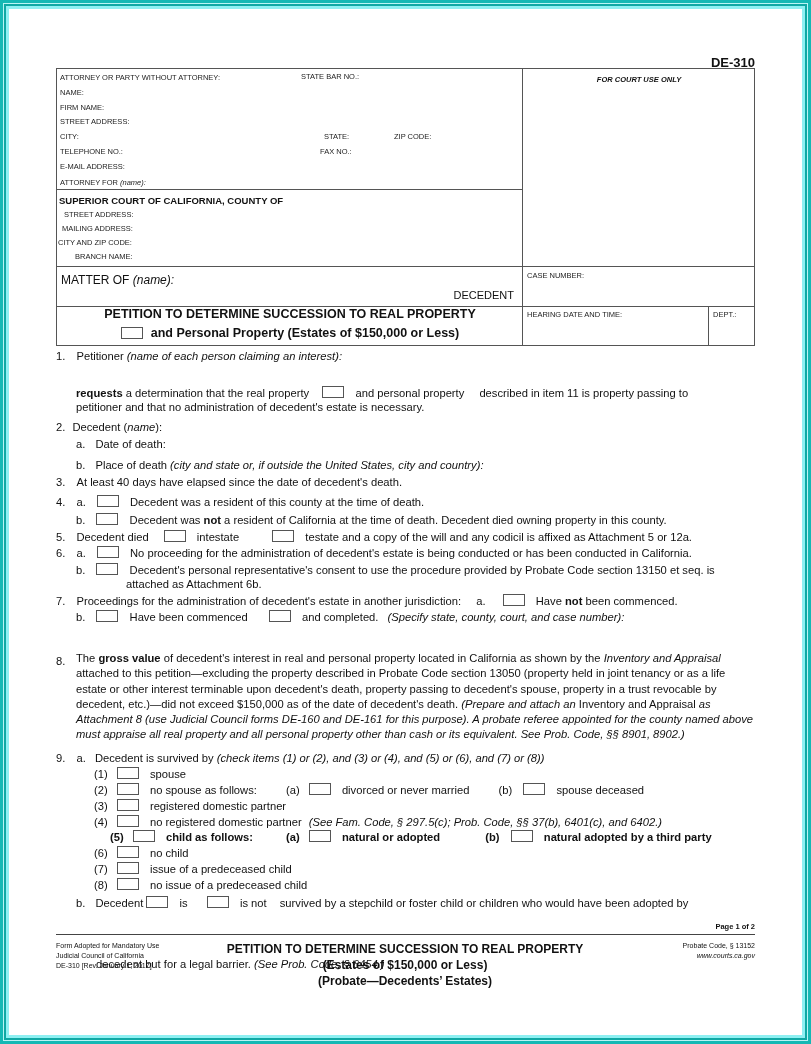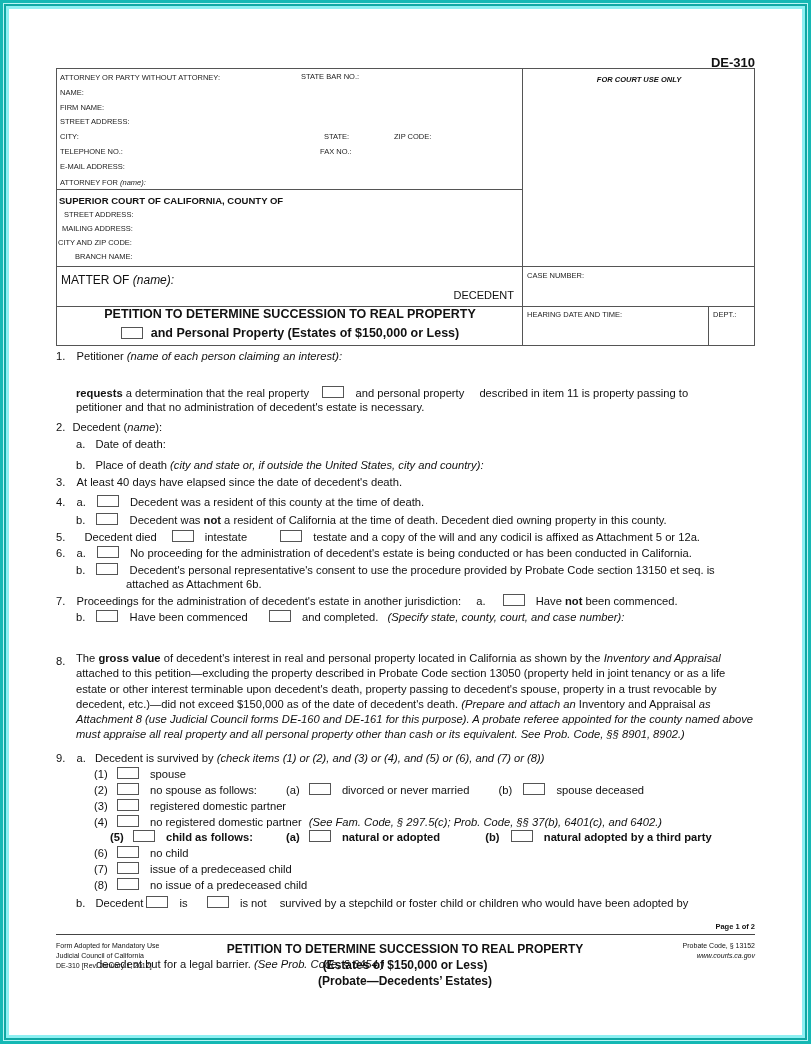--- a/index.html
+++ b/index.html
@@ -146,21 +146,21 @@
     <div class="row" style="top:164px;left:20px;">
       <span>b.</span>
       <span class="cb" style="margin:0 8px 0 8px;"></span>
       <span>Decedent was</span>
       <b>not</b>
       <span>a resident of California at the time of death. Decedent died owning property in this county.</span>
     </div>
 
     <div class="row" style="top:181px;">
       <span>5.</span>
-      <span style="margin-left:16px;">Decedent died</span>
+      <span style="margin-left:8px;">Decedent died</span>
       <span class="cb" style="margin:0 8px 0 12px;"></span>
       <span>intestate</span>
       <span class="cb" style="margin:0 8px 0 30px;"></span>
       <span>testate and a copy of the will and any codicil is affixed as Attachment 5 or 12a.</span>
     </div>
 
     <div class="row" style="top:197px;">
       <span>6.</span>
       <span style="margin-left:8px;">a.</span>
       <span class="cb" style="margin:0 8px 0 8px;"></span>

